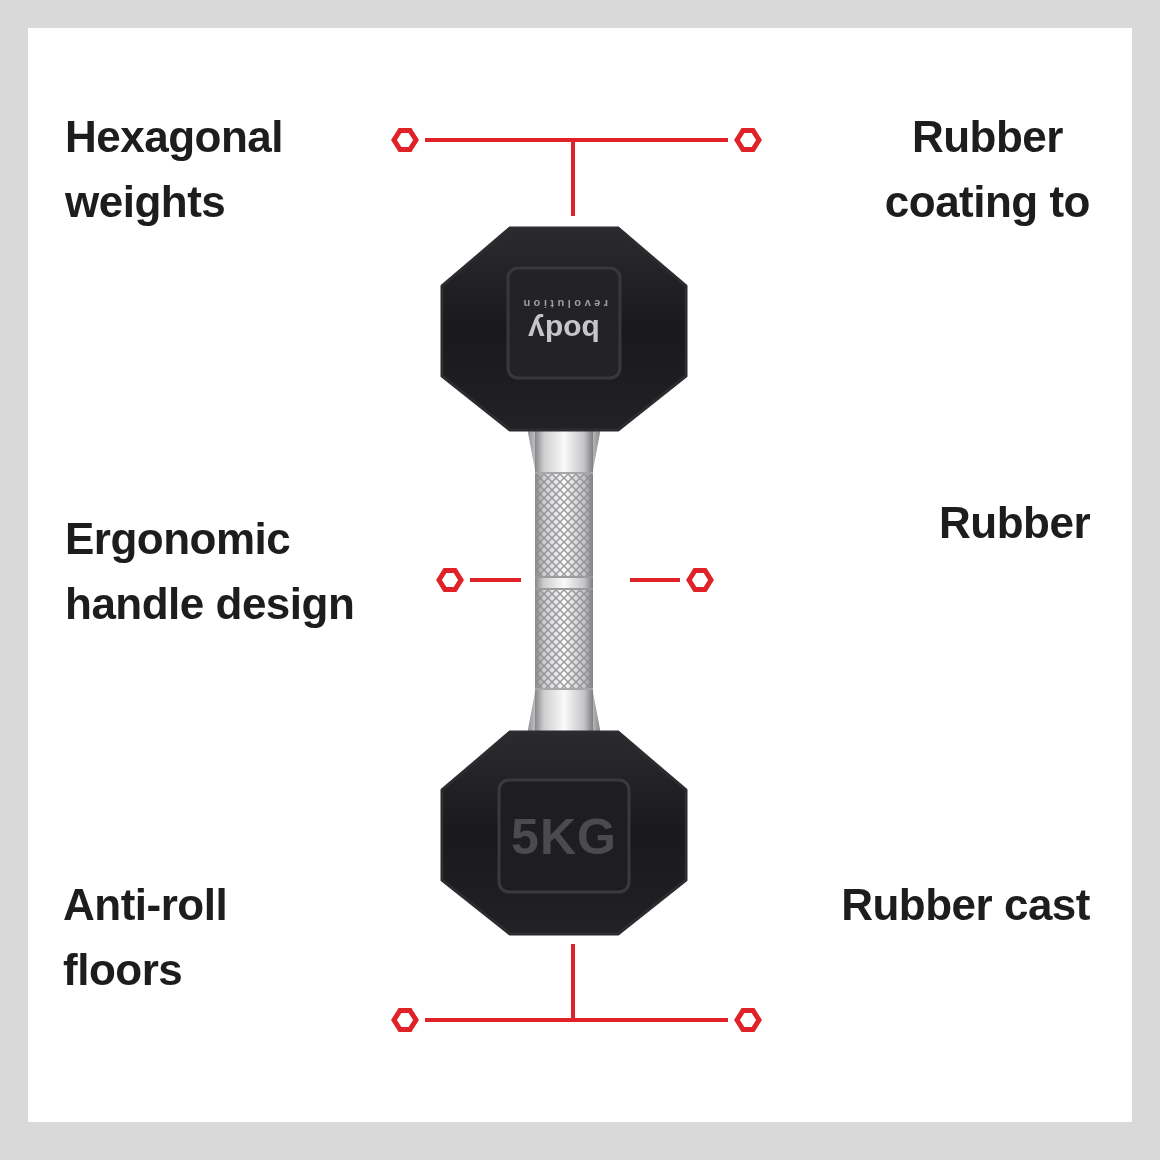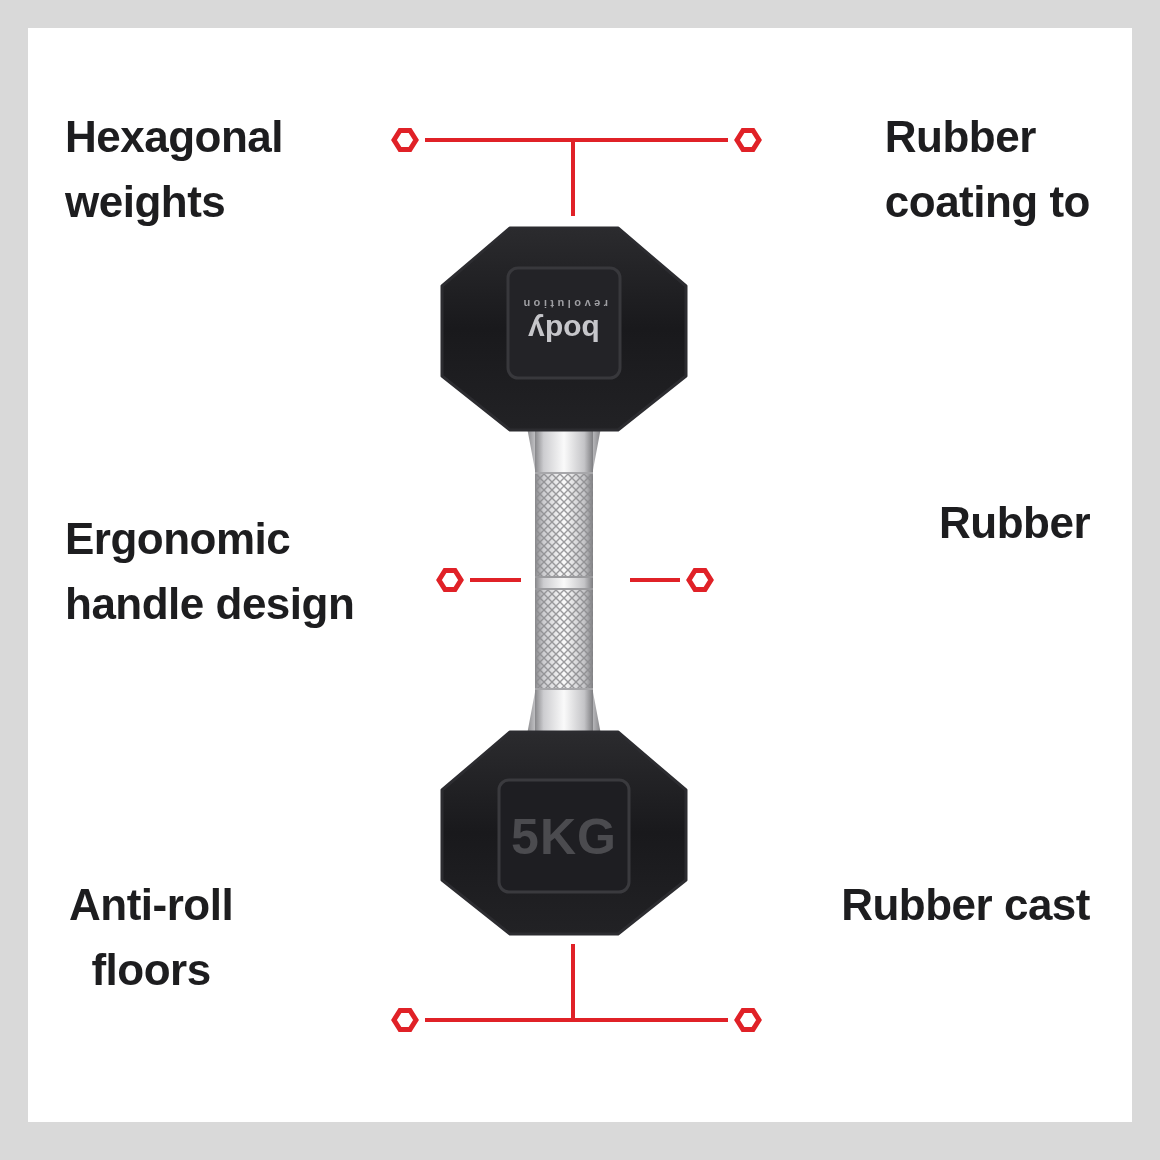--- a/index.html
+++ b/index.html
@@ -22,21 +22,21 @@
   
   .callout {
     position: absolute;
     font-weight: 700;
     font-size: 44px;
     line-height: 1.48;
     color: #1d1d1f;
     letter-spacing: -0.5px;
     white-space: nowrap;
   }
-  .callout.right { text-align: left; }
+  .callout.right { text-align: center; }
   
   .line {
     position: absolute;
     background: #e02127;
   }
   
   .hex-chip {
     position: absolute;
     width: 40px; height: 40px;
     background: #ffffff;
@@ -89,21 +89,21 @@
 
   <div class="callout" style="left:65px; top:506px;">
     <div>Ergonomic</div>
     <div>handle design</div>
   </div>
 
   <div class="callout right" style="right:70px; top:490px;">
     <div>Rubber</div>
   </div>
 
-  <div class="callout" style="left:69px; top:872px;text-align:center;">
+  <div class="callout" style="left:63px; top:872px;">
     <div>Anti-roll</div>
     <div>floors</div>
   </div>
 
   <div class="callout right" style="right:70px; top:872px;">
     <div>Rubber cast</div>
   </div>
 
   <div class="line" style="left:405px; top:138px; width:343px; height:4px;"></div>
   <div class="line" style="left:571px; top:140px; width:4px; height:76px;"></div>

